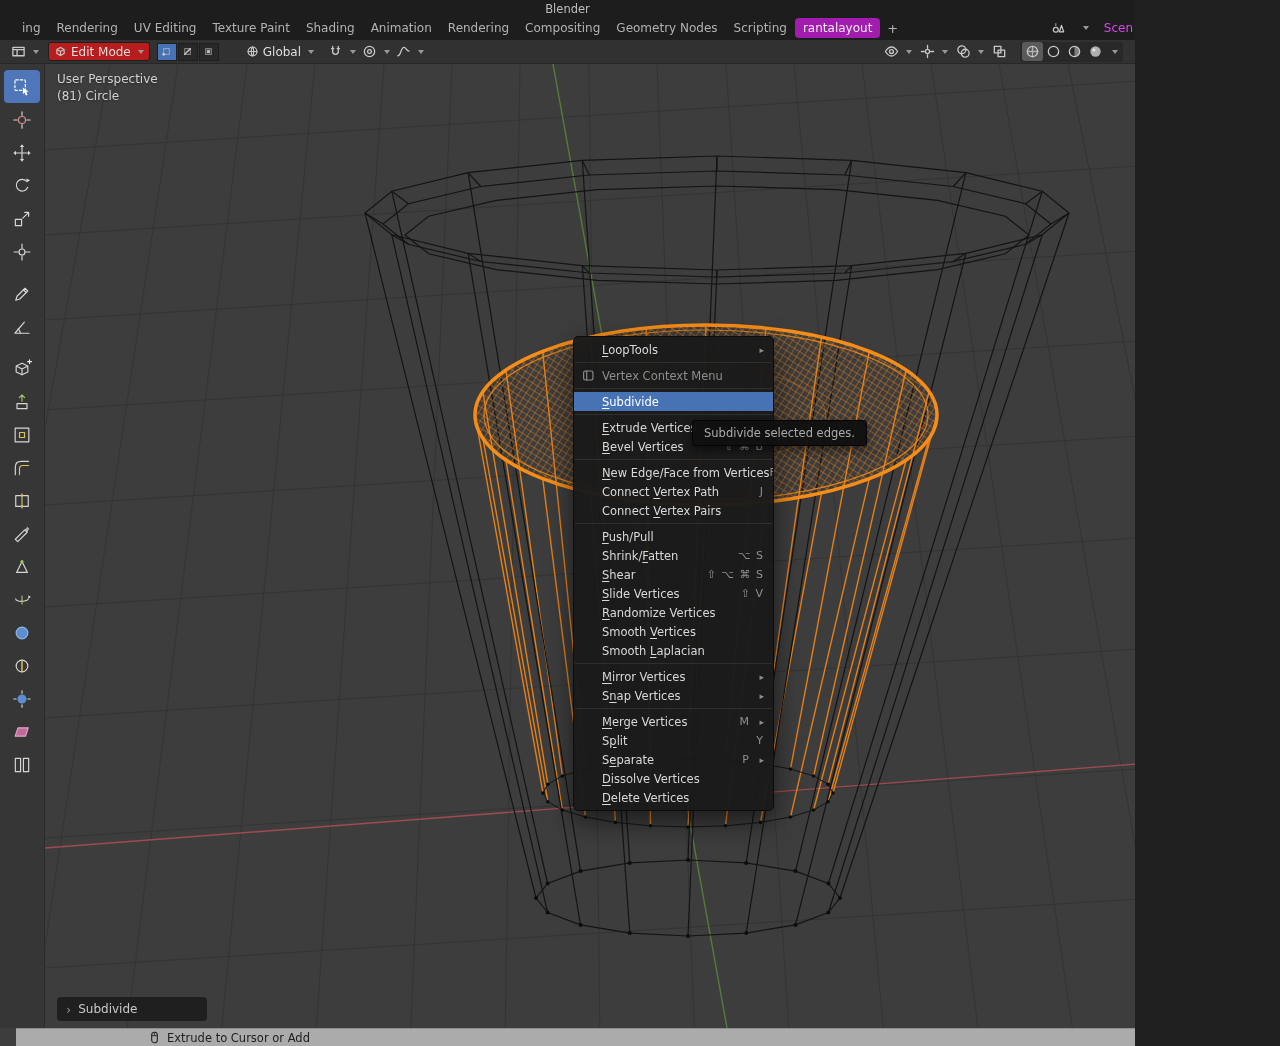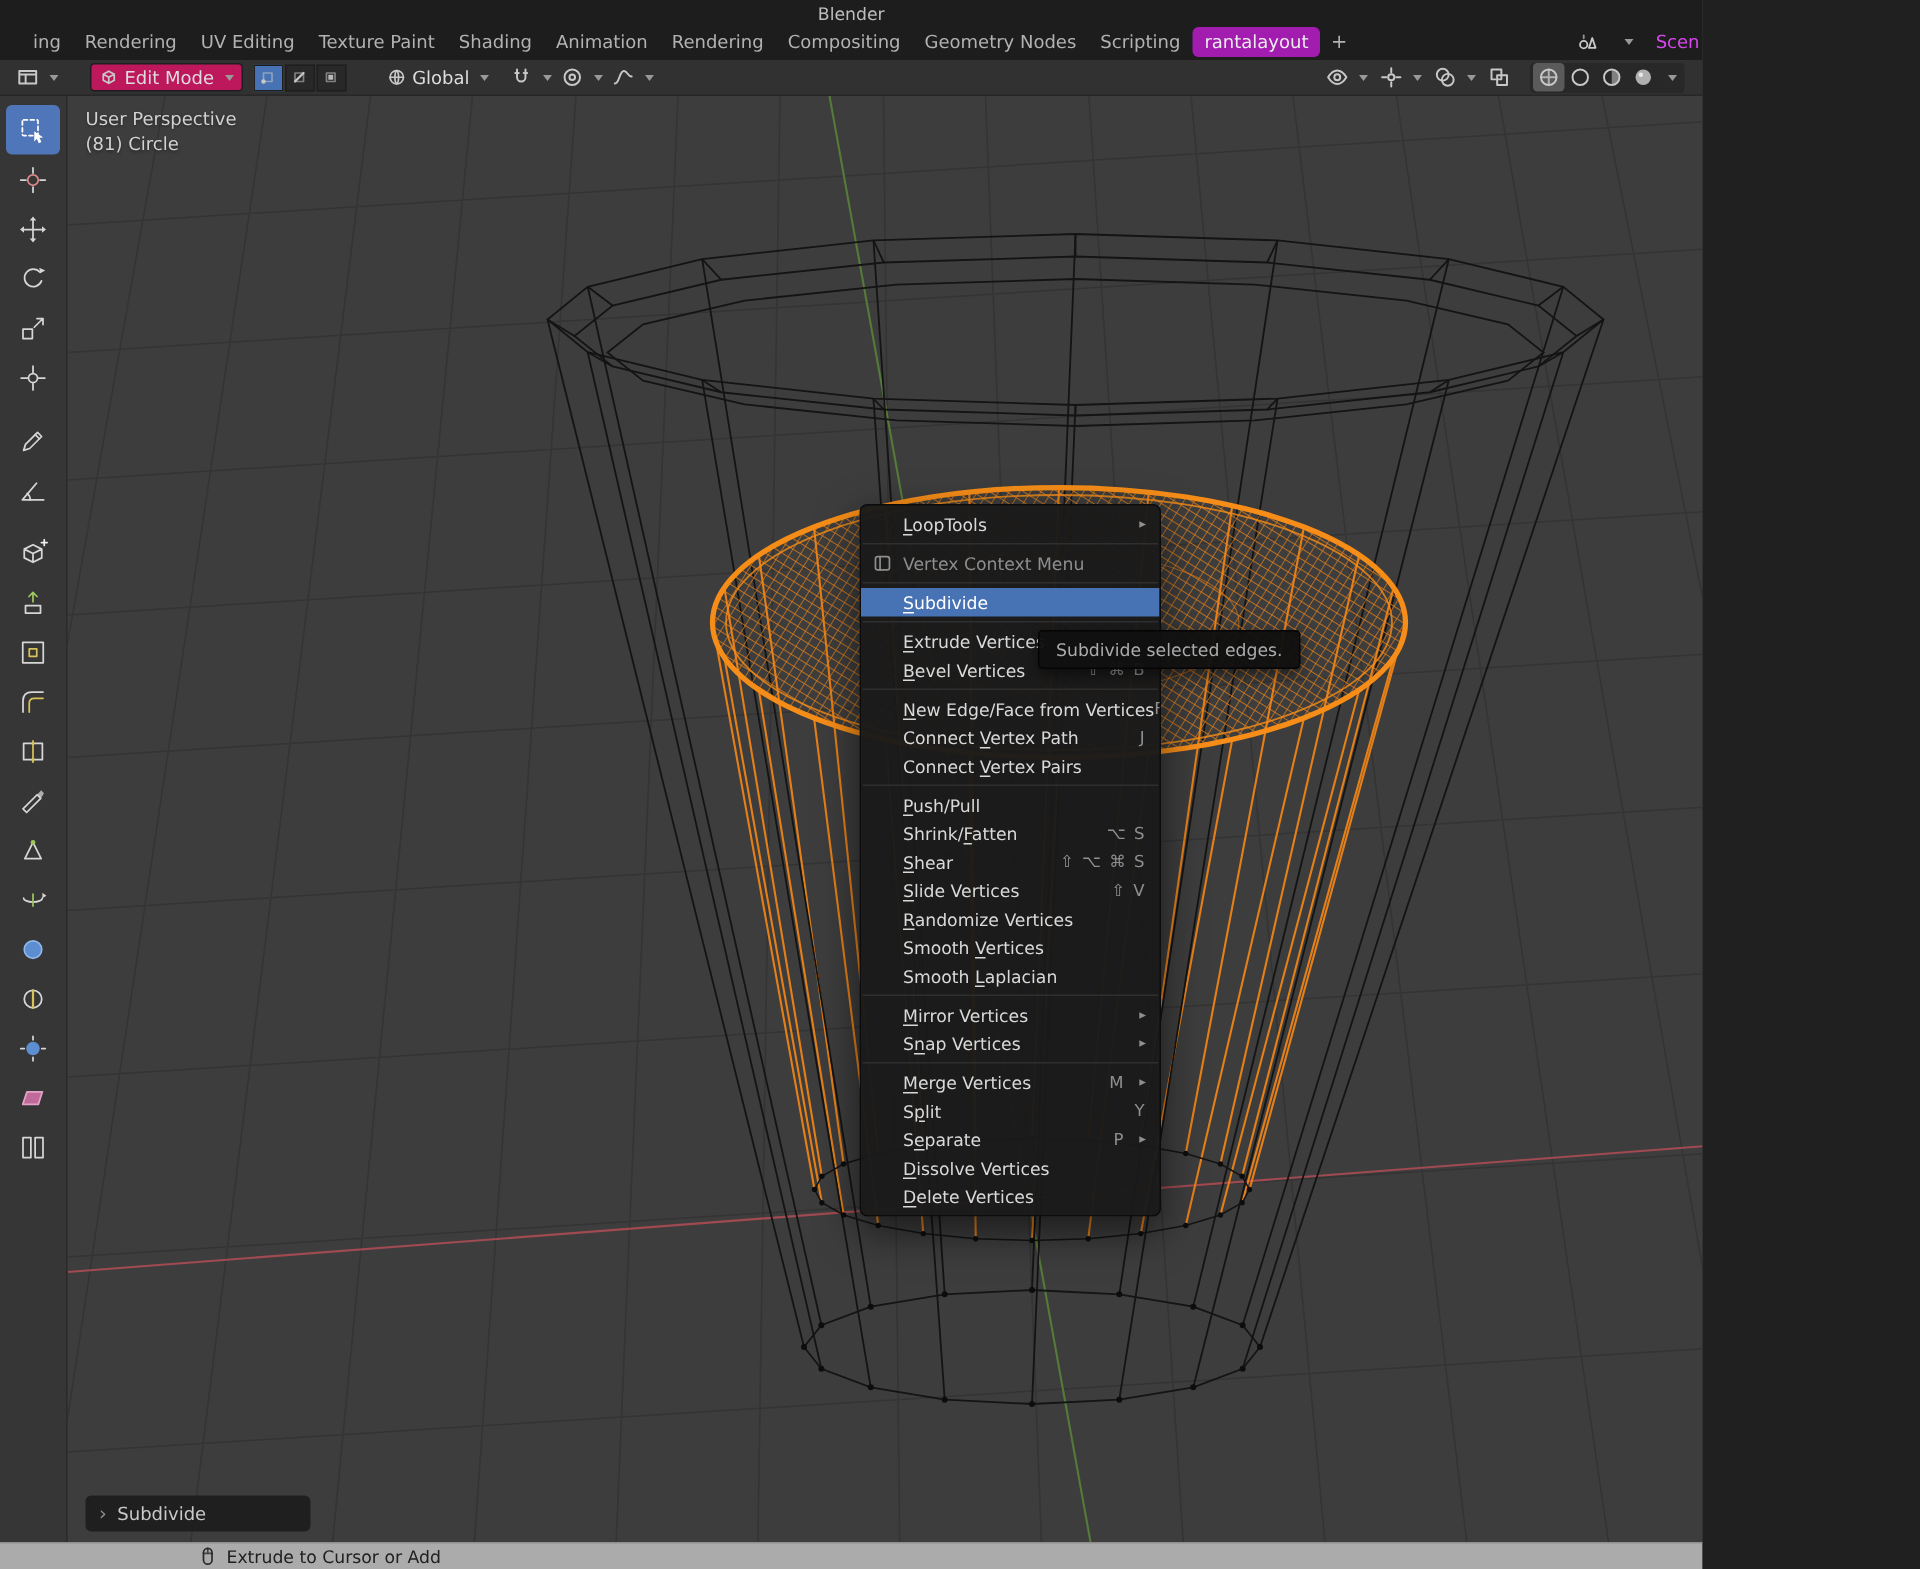--- a/index.html
+++ b/index.html
@@ -13,21 +13,21 @@
   .tab{font-size:12px;color:#b2b2b2;padding:3px 8px;border-radius:4px;white-space:nowrap}
   .tab.active{background:#a21caf;color:#ececec}
   .tab-add{color:#b2b2b2;font-size:13px;padding:0 7px;background:none;border:none;font-family:inherit}
   .tabs-right{margin-left:auto;display:flex;align-items:center;gap:15px;white-space:nowrap;padding-right:2px;color:#d946ef;font-size:12px}
   
   .header{position:absolute;left:0;top:40px;width:100%;height:24px;background:#313131;border-bottom:1px solid #272727;
           display:flex;align-items:center;padding:0 6px;box-sizing:border-box;z-index:3}
   .hicon{display:inline-flex;color:#c8c8c8;line-height:0}
   .caret{width:0;height:0;border-left:3.5px solid transparent;border-right:3.5px solid transparent;border-top:4px solid #999;display:inline-block;margin-left:3px}
   .hbtn,.dropdown,.rbtn{display:flex;align-items:center;background:transparent;border:none;color:#dedede;font-size:12px;gap:4px;padding:2px 5px;font-family:inherit}
-  .dropdown.box{background:#be185d;border:1px solid #1e1e1e;border-radius:3px;height:19px;margin-left:16px}
+  .dropdown.box{background:#b91c1c;border:1px solid #1e1e1e;border-radius:3px;height:19px;margin-left:4px}
   .mode-group{display:flex;gap:1px;margin:0 10px 0 7px}
   .mode-btn{width:20px;height:18px;background:#282828;border:1px solid #1e1e1e;display:flex;align-items:center;justify-content:center;color:#c8c8c8;padding:0}
   .mode-btn.active{background:#4772b3;color:#fff}
   .hmenu{font-size:12.5px;color:#dcdcdc;padding:0 8px}
   .spacer{flex:1}
   .rcluster{display:flex;align-items:center;gap:2px;margin-right:6px}
   .shade-group{display:flex;align-items:center;background:#282828;border-radius:3px;padding:0 2px;margin-left:8px;height:20px}
   .rbtn{padding:2px 3px;color:#c6c6c6}
   .rbtn.shade.active{background:#5a5a5a;border-radius:3px}
   
@@ -57,21 +57,21 @@
   .chead{color:#8e8e8e}
   .chead .cicon{position:absolute;left:8px;top:3px;color:#8e8e8e;line-height:0}
   .csep{height:1px;background:#2f2f2f;margin:3px 1px}
   u{text-underline-offset:2px}
   
   .tooltip{position:absolute;left:692px;top:420px;background:rgba(16,16,16,.96);border:1px solid #050505;border-radius:3px;
            padding:5px 11px;font-size:11.5px;color:#ababab;z-index:11;white-space:nowrap;box-shadow:0 4px 10px rgba(0,0,0,.5)}
   .op-panel{position:absolute;left:57px;top:997px;width:150px;height:24px;background:rgba(30,30,30,.95);border-radius:4px;
             display:flex;align-items:center;gap:7px;padding:0 9px;box-sizing:border-box;font-size:12px;color:#c9c9c9;z-index:5}
   .op-chev{color:#8d8d8d;font-size:13px}
-  .statusbar{position:absolute;left:0;bottom:0;width:100%;height:18px;background:#ababab;border-top:1px solid #8f8f8f;
+  .statusbar{position:absolute;left:16px;bottom:0;width:100%;height:18px;background:#ababab;border-top:1px solid #8f8f8f;
              display:flex;align-items:center;font-size:11.5px;color:#202020;padding-left:132px;box-sizing:border-box;gap:6px;z-index:6}
   .statusbar .hicon{color:#2a2a2a}
 </style>
 </head>
 <body>
 
 <div id="app">
 
   <div class="titlebar">
     <span class="wtitle">Blender</span>

